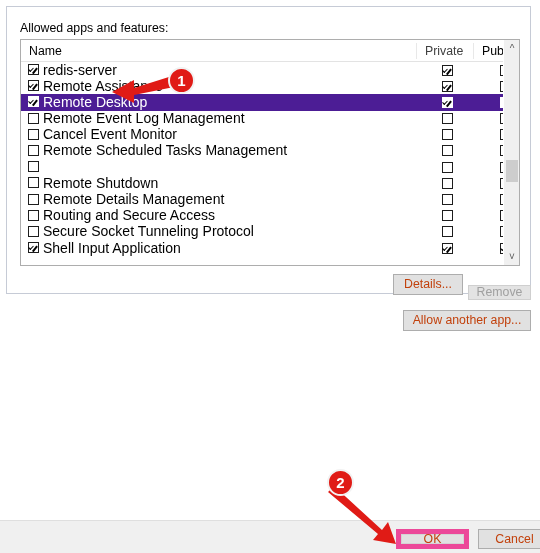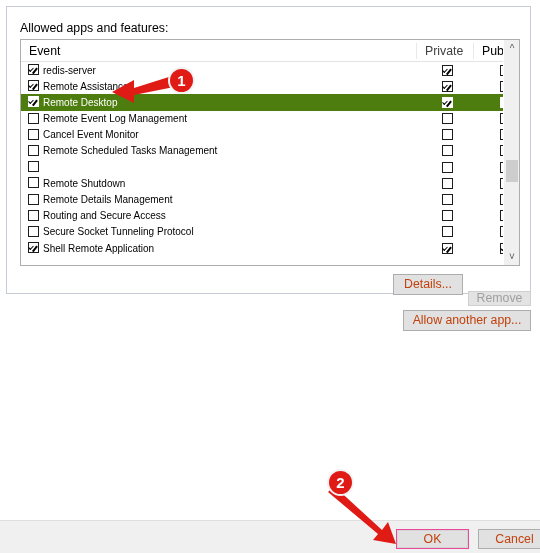--- a/index.html
+++ b/index.html
@@ -72,21 +72,21 @@
   }
 
   
   .rows{position:relative;}
   .row{
     position:relative;
     height:16.2px;
     box-sizing:border-box;
     white-space:nowrap;
   }
-  .row.selected{ background:#4d7c0f;text-align:right; }
+  .row.selected{ background:#4c1d95;text-align:right; }
   .row.selected .row-label{ color:#ffffff; }
   .row-check{
     position:absolute;left:7px;top:2px;
     width:11px;height:11px;
     border:1px solid #1d1d1d;
     background:#ffffff;
     box-sizing:border-box;
   }
   .row-check.checked::after{
     content:"";
@@ -105,21 +105,21 @@
     left:3.3px;top:1px;
     width:1.7px;height:7px;
     background:#000;
     transform:rotate(38deg);
     transform-origin:left bottom;
   }
   .row.selected .row-check{ border-color:#ffffff; background:#ffffff; }
   .row-label{
     position:absolute;
     left:22px; top:0.5px;
-    font-size:10px;
+    font-size:14px;
     color:#000;
     line-height:15px;
   }
   .cell-check{
     position:absolute;
     top:2.5px;
     width:11px;height:11px;
     border:1px solid #1d1d1d;
     background:#ffffff;
     box-sizing:border-box;
@@ -180,24 +180,24 @@
     background:#e1e1e1;
     font-family:"Liberation Sans", sans-serif;
     font-size:12.3px;
     color:#c2410c;
     text-align:center;
     line-height:1;
     display:flex;align-items:center;justify-content:center;
     padding:0;
   }
   .btn.disabled{ color:#a0a0a0; border-color:#cfcfcf; background:#e3e3e3; }
-  .btn.focused{ border:1px solid #ec4899; box-shadow:0 0 0 1px #d4d4d4 inset;text-align:center; }
+  .btn.focused{ border:5px solid #ec4899; box-shadow:0 0 0 1px #d4d4d4 inset;text-align:center; }
 
   #details-button{ left:386px; top:267px; width:70px; height:21px; }
-  #remove-button { left:461px; top:284px; width:63px; height:15px; }
+  #remove-button { left:461px; top:278px; width:63px; height:15px; }
   #allow-another-app-button{ left:403px; top:310px; width:128px; height:21px; }
 
   
   .footer{
     position:absolute;
     left:0; right:0; bottom:0;
     height:32px;
     background:#f0f0f0;
     border-top:1px solid #dfdfdf;
   }
@@ -228,21 +228,21 @@
 
 <div class="root">
 
   <div class="group-panel">
 
     <div class="panel-label">Allowed apps and features:</div>
 
     <div class="listbox">
 
       <div class="list-header">
-        <div class="col-name">Event</div>
+        <div class="col-name">Name</div>
         <div class="hdr-sep" style="left:395px;"></div>
         <div class="col-private">Private</div>
         <div class="hdr-sep" style="left:452px;"></div>
         <div class="col-public">Public</div>
         <div class="hdr-chev">^</div>
       </div>
 
       <div class="rows" id="rows-container">
           <div class="row">
             <div class="row-check checked"></div>
@@ -304,21 +304,21 @@
             <div class="cell-check cell-public"></div>
           </div>
           <div class="row">
             <div class="row-check"></div>
             <div class="row-label">Secure Socket Tunneling Protocol</div>
             <div class="cell-check cell-private"></div>
             <div class="cell-check cell-public"></div>
           </div>
           <div class="row">
             <div class="row-check checked"></div>
-            <div class="row-label">Shell Remote Application</div>
+            <div class="row-label">Shell Input Application</div>
             <div class="cell-check cell-private checked"></div>
             <div class="cell-check cell-public checked"></div>
           </div>
         </div>
 
       <div class="scrollbar">
         <div class="sb-arrow sb-up">^</div>
         <div class="sb-thumb"></div>
         <div class="sb-arrow sb-down">˅</div>
       </div>

